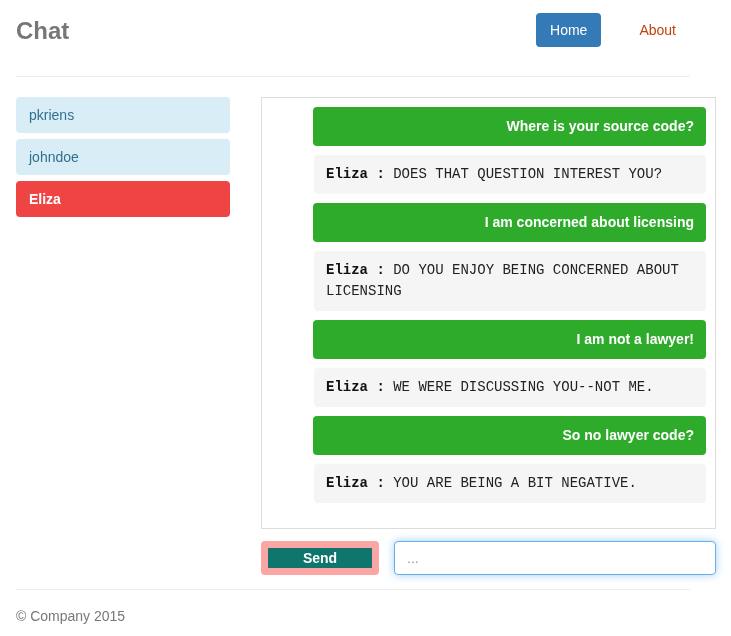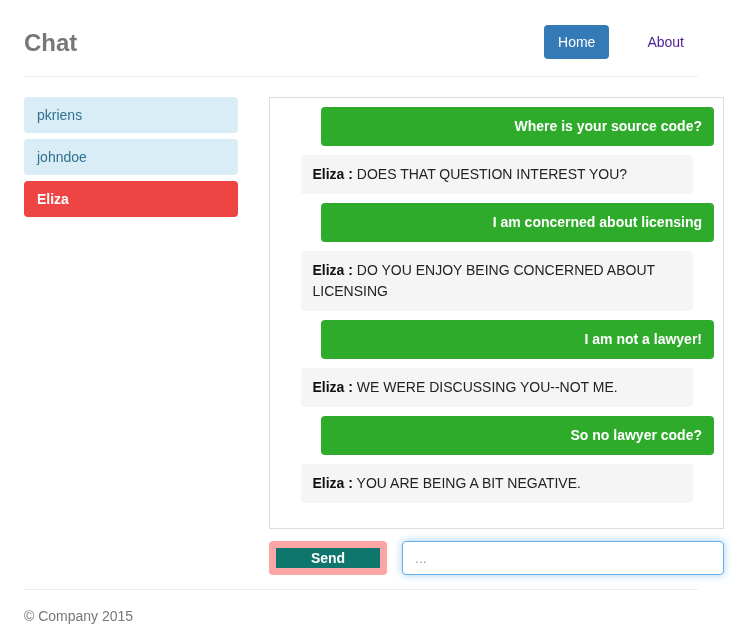--- a/index.html
+++ b/index.html
@@ -14,22 +14,21 @@
     font-size: 14px;
     color: #333333;
     overflow: hidden;
   }
 
   .page {
     position: relative;
     width: 706px;
     height: 636px;
     box-sizing: border-box;
-    padding: 12px 16px;
-    margin-left: 8px;
+    padding: 0 16px;
   }
 
   
   .header {
     position: relative;
     height: 62px;
   }
   .brand {
     position: absolute;
     left: 0;
@@ -46,21 +45,21 @@
     top: 13px;
     display: flex;
     align-items: center;
     gap: 24px;
   }
   .nav-item {
     display: block;
     padding: 9px 14px;
     font-size: 14px;
     line-height: 16px;
-    color: #4c1d95;
+    color: #c2410c;
     text-decoration: none;
     border-radius: 4px;
     cursor: pointer;
   }
   .nav-item.active {
     background: #337ab7;
     color: #ffffff;
   }
 
   .hr-top {
@@ -120,21 +119,21 @@
     border-radius: 0;
     padding: 9px 9px;
     overflow: hidden;
   }
 
   .msg-row {
     display: flex;
     margin-bottom: 9px;
   }
   .msg-row.out { justify-content: flex-end; }
-  .msg-row.in  { justify-content: center; }
+  .msg-row.in  { justify-content: flex-end; font-family: Liberation Mono, monospace; }
 
   .bubble {
     box-sizing: border-box;
     border-radius: 4px;
     padding: 9px 12px;
     font-size: 14px;
     line-height: 21px;
   }
   .bubble.out {
     width: 393px;

